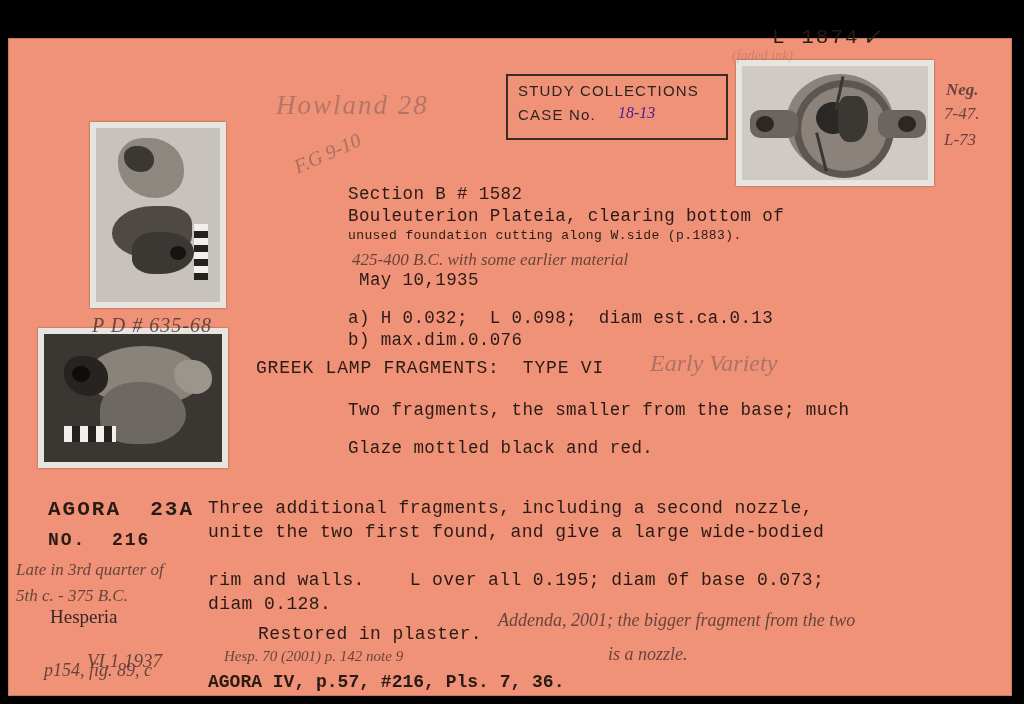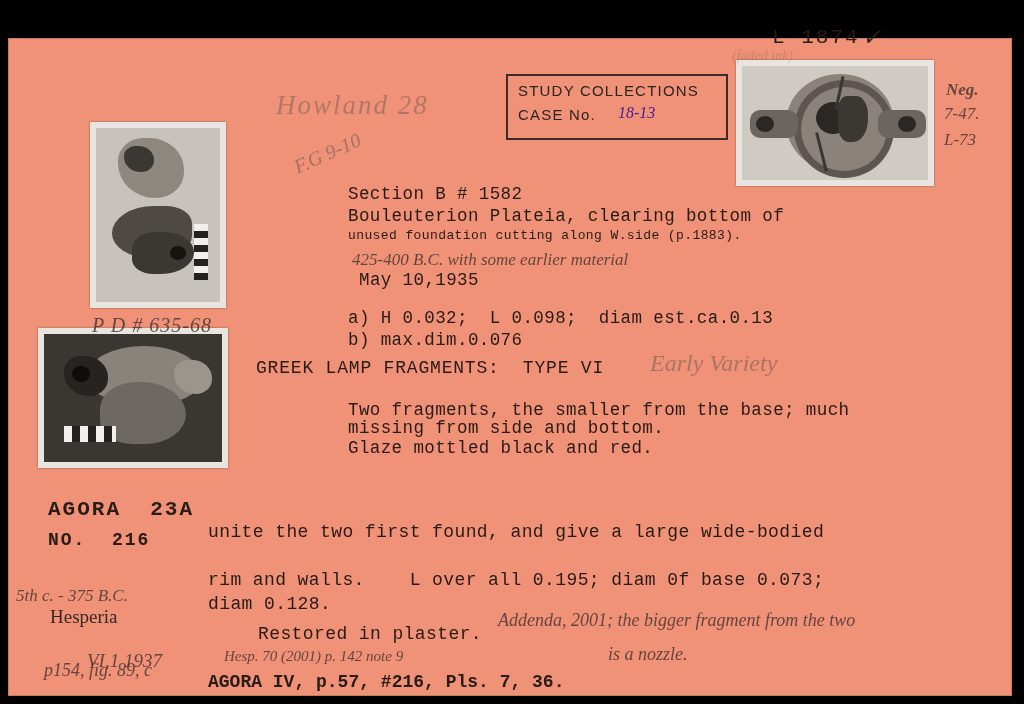--- a/index.html
+++ b/index.html
@@ -254,34 +254,35 @@
 
     <div class="typed" style="left:351px; top:232px; font-size:17.5px;">May 10,1935</div>
 
     <div class="typed" style="left:340px; top:270px; font-size:17.5px;">a) H 0.032;  L 0.098;  diam est.ca.0.13</div>
     <div class="typed" style="left:340px; top:292px; font-size:17.5px;">b) max.dim.0.076</div>
 
     <div class="typed" style="left:248px; top:320px; font-size:18px; letter-spacing:0.8px;">GREEK LAMP FRAGMENTS:  TYPE VI</div>
     <div class="hand hand-faint" style="left:642px; top:312px; font-size:24px; opacity:0.5;">Early Variety</div>
 
     <div class="typed" style="left:340px; top:362px; font-size:17.5px;">Two fragments, the smaller from the base; much</div>
-    <div class="typed" style="left:340px; top:380px; font-size:17.5px;">missing from side and bottom.</div>
     <div class="typed" style="left:340px; top:400px; font-size:17.5px;">Glaze mottled black and red.</div>
 
     <div class="typeline" style="left:40px; top:460px; font-size:21px; letter-spacing:2px;">AGORA  23A</div>
     <div class="typeline" style="left:40px; top:492px; font-size:18px; letter-spacing:2px;">NO.  216</div>
 
+    <div class="typed" style="left:200px; top:460px; font-size:18px;">Three additional fragments, including a second nozzle,</div>
     <div class="typed" style="left:200px; top:484px; font-size:18px;">unite the two first found, and give a large wide-bodied</div>
     <div class="typed" style="left:200px; top:532px; font-size:18px;">rim and walls.    L over all 0.195; diam 0f base 0.073;</div>
     <div class="typed" style="left:200px; top:556px; font-size:18px;">diam 0.128.</div>
 
     <div class="typed" style="left:210px; top:586px; font-size:18px;margin-left:40px;">Restored in plaster.</div>
 
     <div class="typeline" style="left:200px; top:634px; font-size:18px;">AGORA IV, p.57, #216, Pls. 7, 36.</div>
 
+    <div class="hand" style="left:8px; top:522px; font-size:17px;">Late in 3rd quarter of</div>
     <div class="hand" style="left:8px; top:548px; font-size:17px;">5th c. - 375 B.C.</div>
     <div class="hand hand-dark" style="left:42px; top:568px; font-size:19px; font-style:normal;">Hesperia</div>
     <div class="hand" style="left:54px; top:612px; font-size:19px;margin-left:25px;">VI,1 1937</div>
     <div class="hand" style="left:36px; top:622px; font-size:18px;">p154, fig. 89, c</div>
 
     <div class="hand" style="left:216px; top:610px; font-size:15px;">Hesp. 70 (2001) p. 142 note 9</div>
 
     <div class="hand" style="left:490px; top:572px; font-size:18px;">Addenda, 2001; the bigger fragment from the two</div>
     <div class="hand" style="left:600px; top:606px; font-size:18px;">is a nozzle.</div>
 

